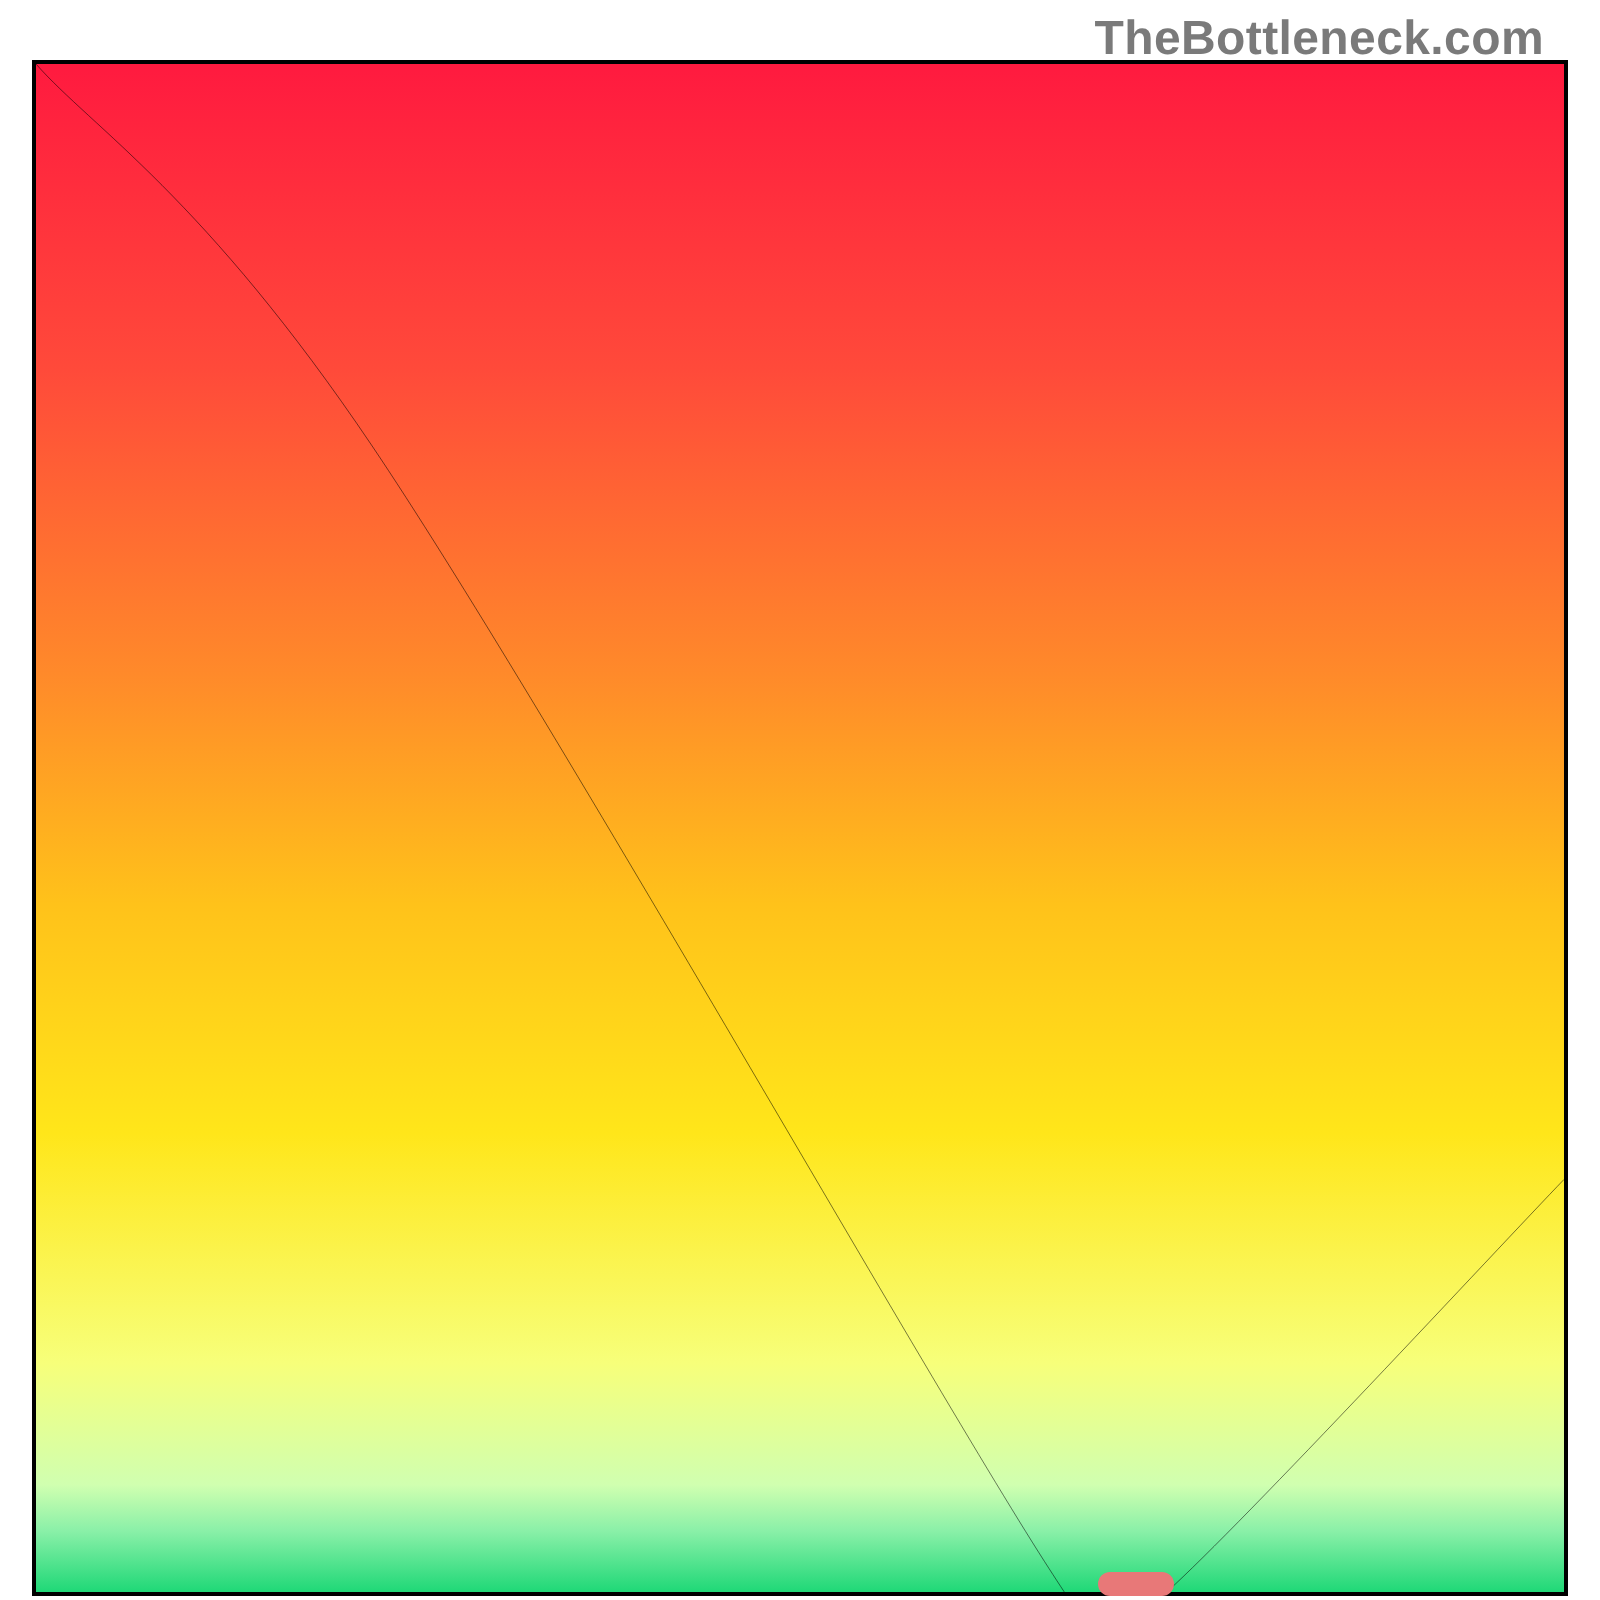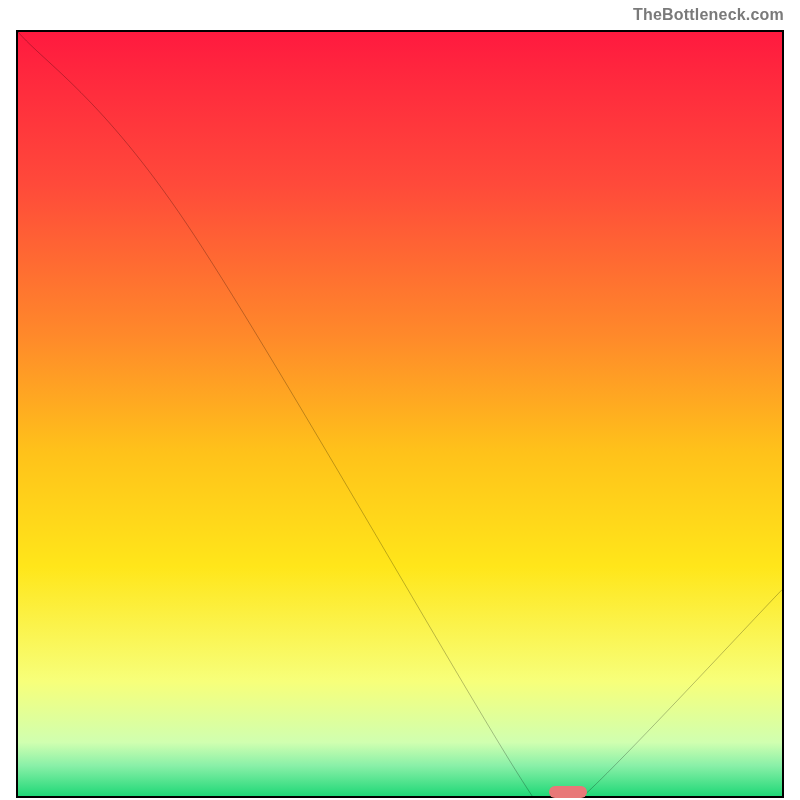--- a/index.html
+++ b/index.html
@@ -24,22 +24,22 @@
     position: absolute;
     left: 0;
     top: 0;
     width: 764px;
     height: 764px;
     display: block;
   }
   .watermark {
     position: absolute;
     top: 6px;
-    right: 16px;
-    font-size: 16px;
+    right: 28px;
+    font-size: 24px;
     font-weight: 600;
     color: #7a7a7a;
     letter-spacing: 0.2px;
     user-select: none;
   }
   .marker {
     position: absolute;
     width: 38px;
     height: 12px;
     border-radius: 6px;

